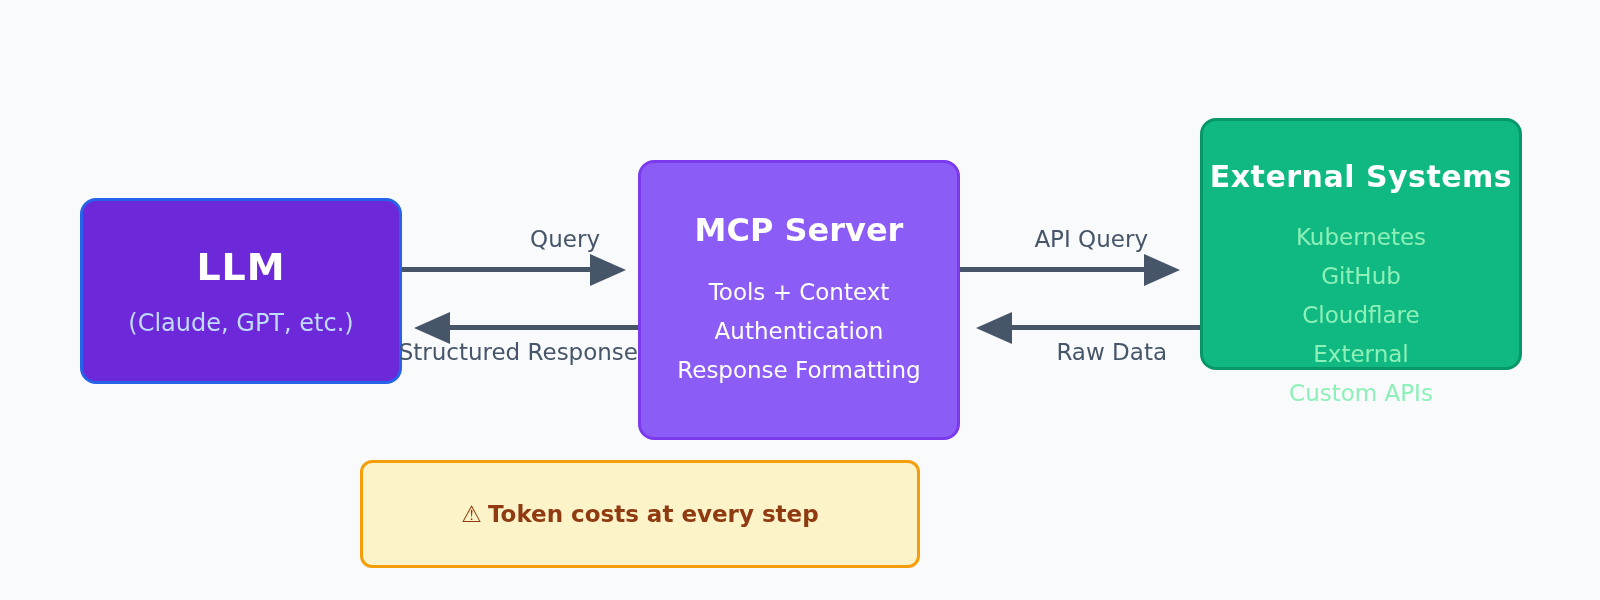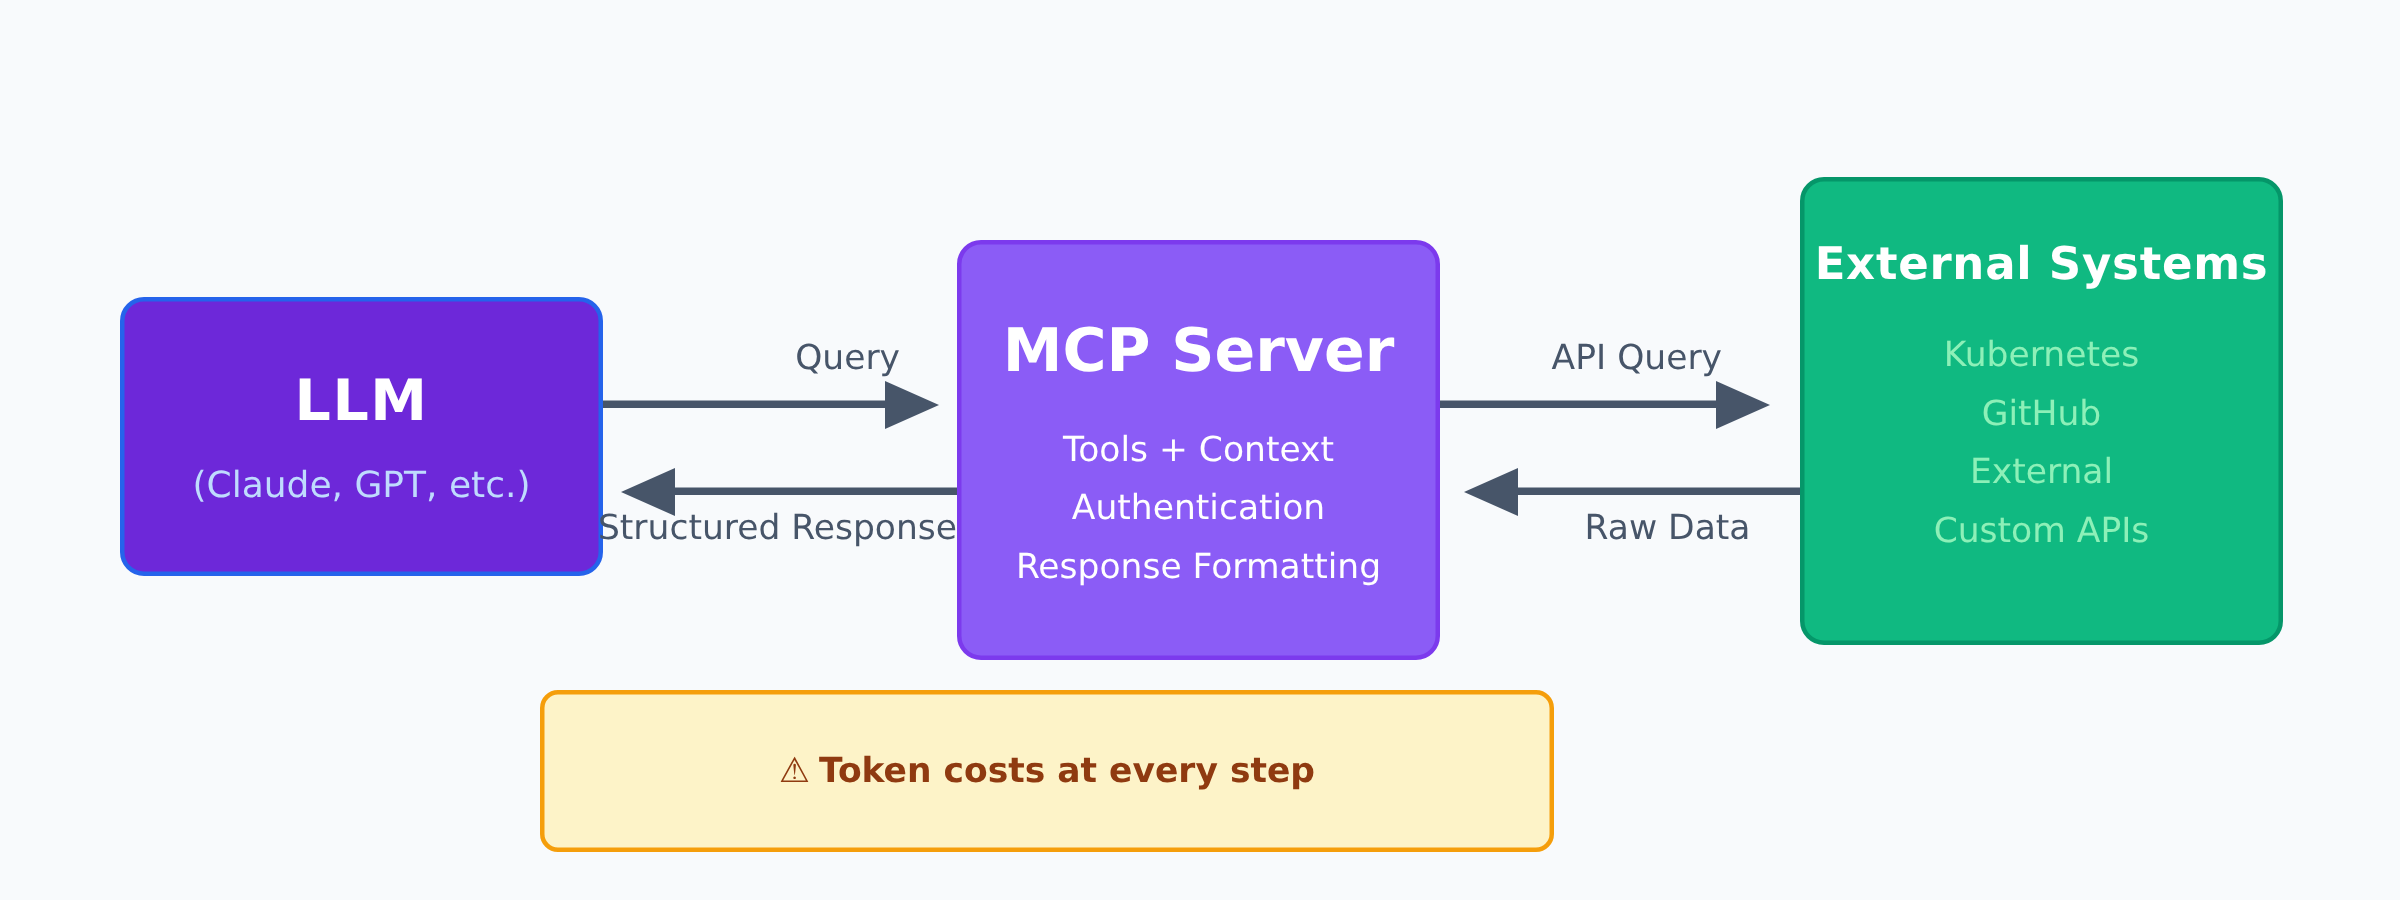--- a/index.html
+++ b/index.html
@@ -26,25 +26,25 @@
     justify-content: center; gap: 20px;
   }
   .llm-title { font-size: 38px; font-weight: bold; color: #ffffff; letter-spacing: 1px; }
   .llm-sub   { font-size: 24px; color: #bfdbfe; }
 
   .node-mcp {
     left: 638px; top: 160px; width: 322px; height: 280px;
     background: #8b5cf6; border: 3px solid #7c3aed;
     padding-top: 48px;
   }
-  .mcp-title { font-size: 40px; font-weight: bold; color: #ffffff; margin-bottom: 24px; }
+  .mcp-title { font-size: 32px; font-weight: bold; color: #ffffff; margin-bottom: 24px; }
   .mcp-feature { font-size: 23px; color: #ffffff; line-height: 39px; }
 
   .node-ext {
-    left: 1200px; top: 118px; width: 322px; height: 312px;
+    left: 1200px; top: 118px; width: 322px; height: 252px;
     background: #10b981; border: 3px solid #059669;
     padding-top: 38px;
   }
   .ext-title { font-size: 30px; font-weight: bold; color: #ffffff; margin-bottom: 24px; letter-spacing: 0.5px; }
   .ext-item { font-size: 23px; color: #8df0b8; line-height: 39px; }
 
   .edge-line {
     position: absolute;
     height: 5px;
     background: #475569;
@@ -60,21 +60,21 @@
   .edge-label {
     position: absolute;
     font-size: 23px;
     color: #475569;
     text-align: right;
     white-space: nowrap;
   }
 
   .note {
     position: absolute;
-    left: 360px; top: 460px; width: 676px; height: 108px;
+    left: 360px; top: 460px; width: 560px; height: 108px;
     box-sizing: border-box;
     background: #fdf3c8;
     border: 3px solid #f59e0b;
     border-radius: 12px;
     display: flex;
     flex-direction: column;
     align-items: center;
     justify-content: center;
     gap: 11px;
     text-align: center;
@@ -97,20 +97,21 @@
     <div class="mcp-title">MCP Server</div>
     <div class="mcp-feature">Tools + Context</div>
     <div class="mcp-feature">Authentication</div>
     <div class="mcp-feature">Response Formatting</div>
   </div>
 
   <div class="node node-ext">
     <div class="ext-title">External Systems</div>
     <div class="ext-item">Kubernetes</div>
     <div class="ext-item">GitHub</div>
+    <div class="ext-item">Cloudflare</div>
     <div class="ext-item">External</div>
     <div class="ext-item">Custom APIs</div>
   </div>
 
   <div class="edge-label" style="left:400px; top:226px; width:200px;">Query</div>
   <div class="edge-line" style="left:402px; top:267px; width:190px;"></div>
   <div class="edge-head head-right" style="left:590px; top:254px;"></div>
 
   <div class="edge-head head-left" style="left:414px; top:312px;"></div>
   <div class="edge-line" style="left:448px; top:325px; width:190px;"></div>

